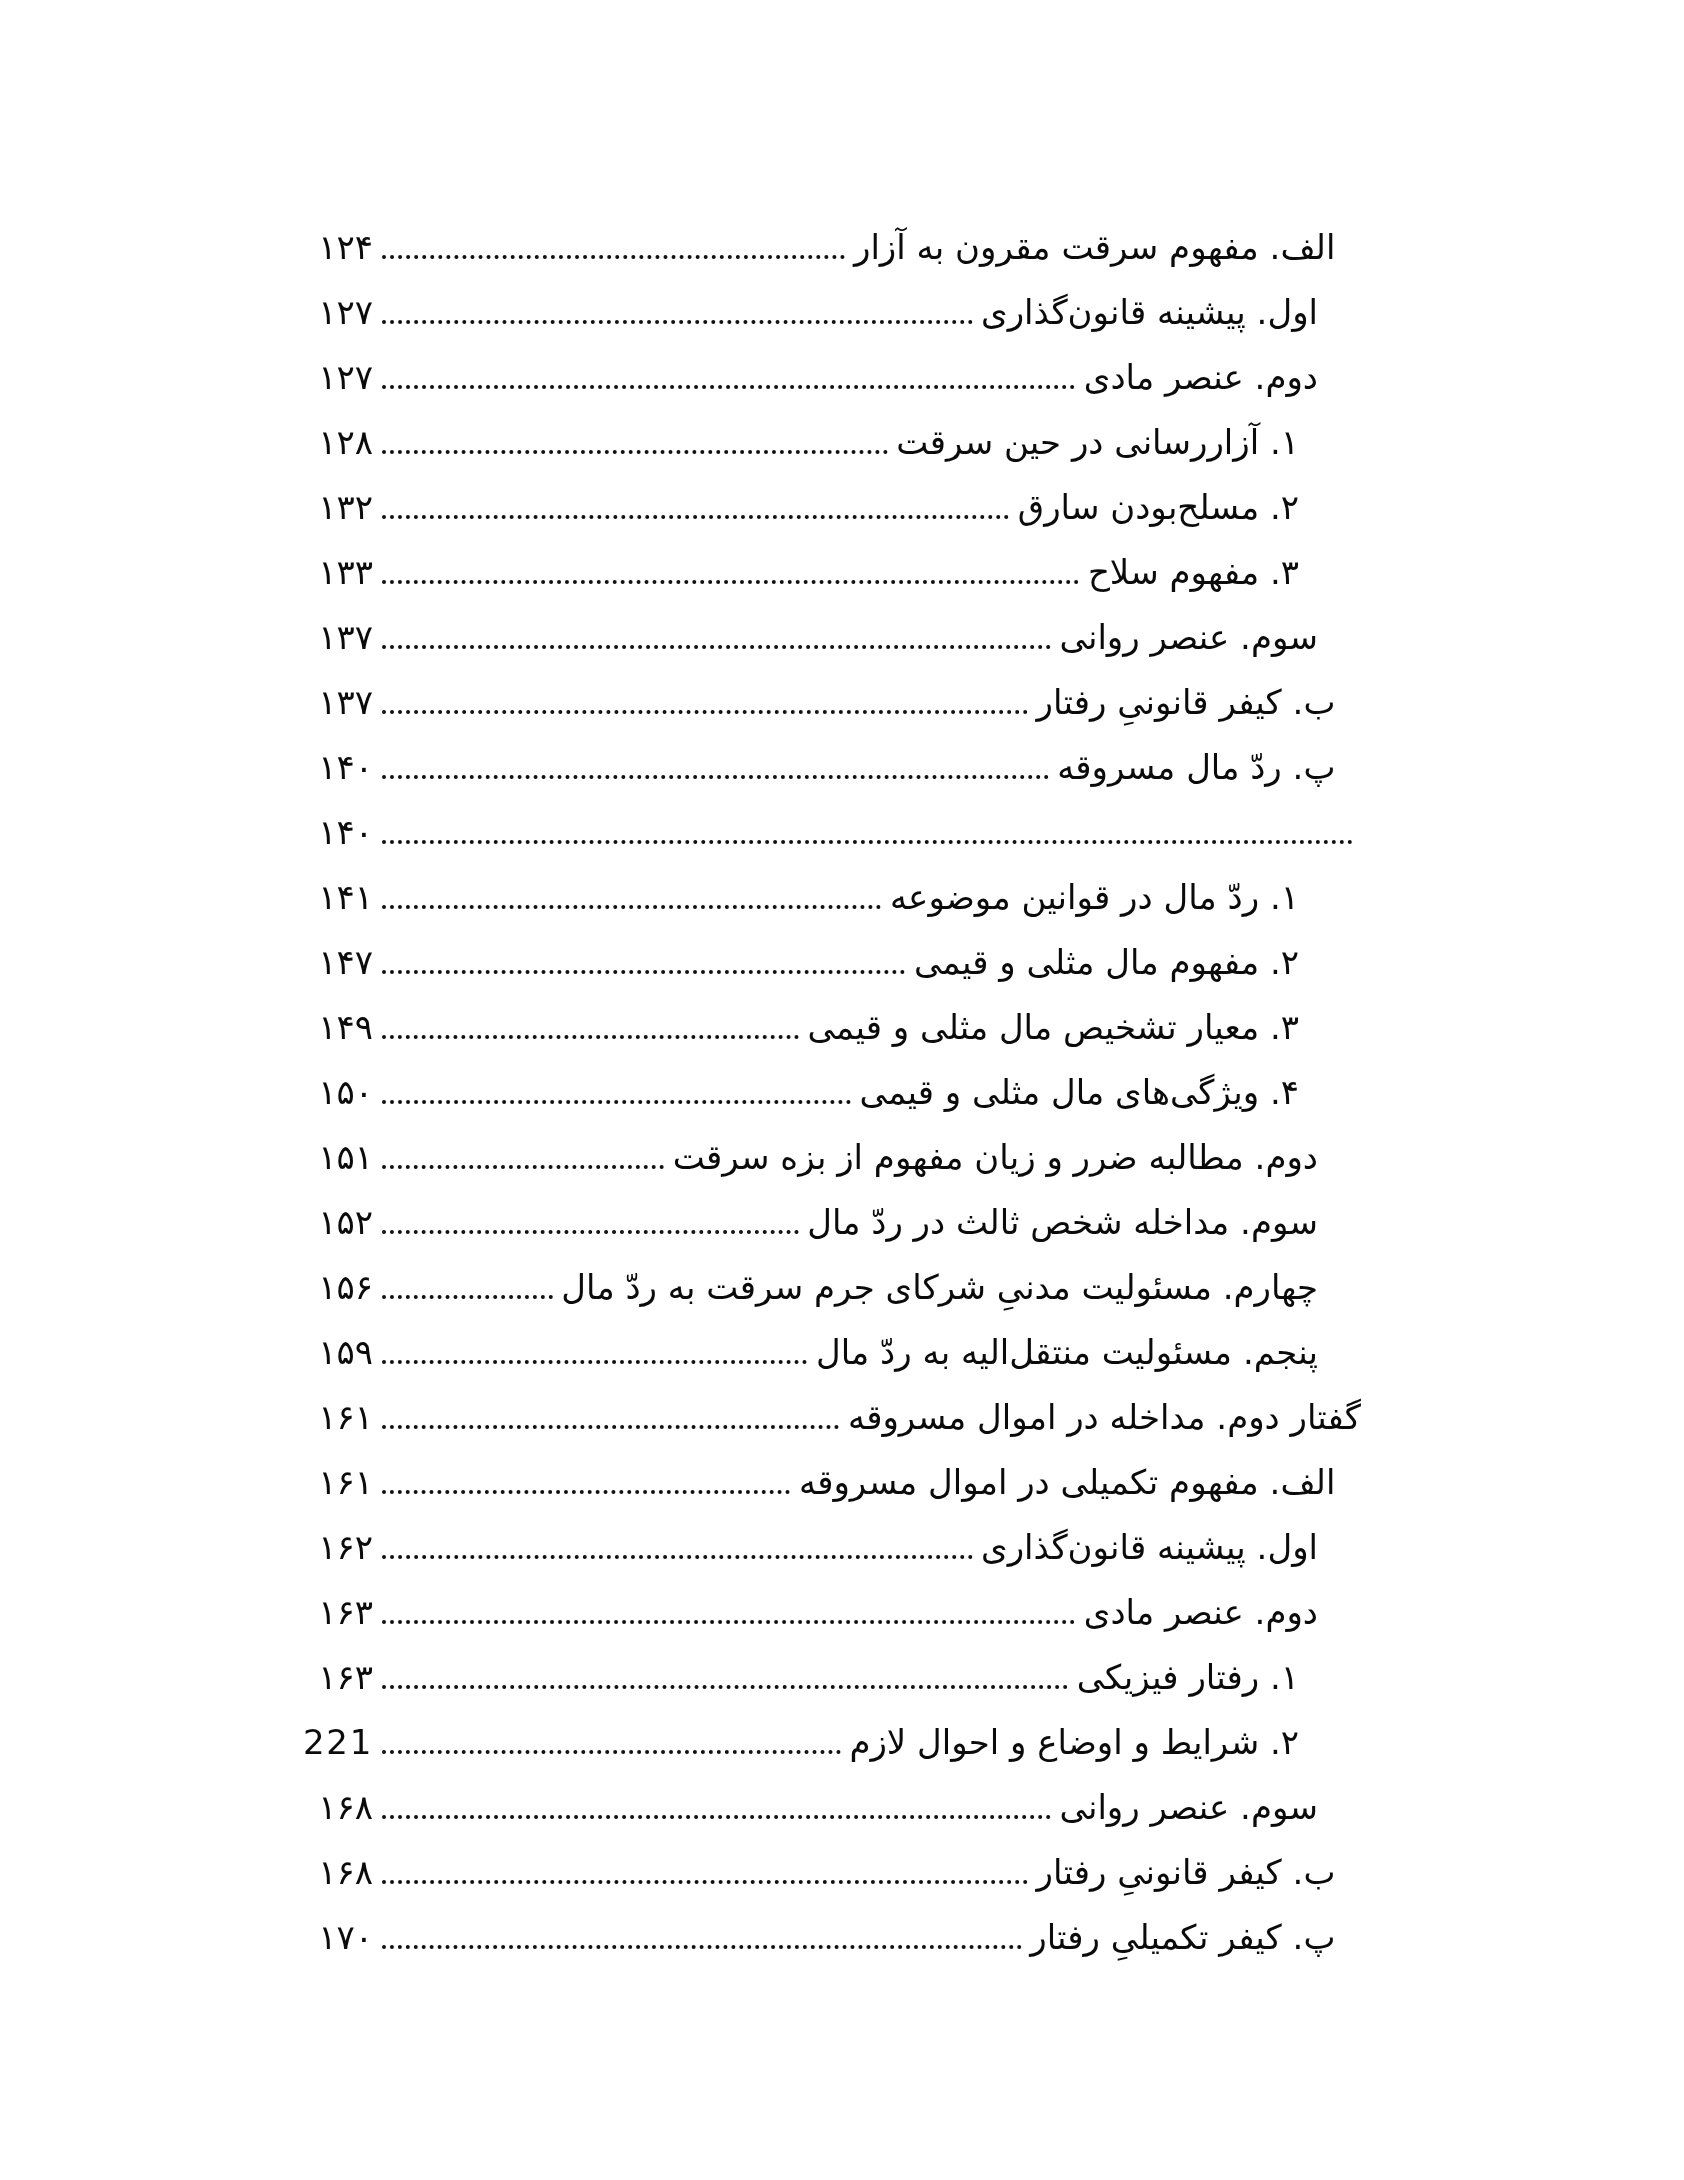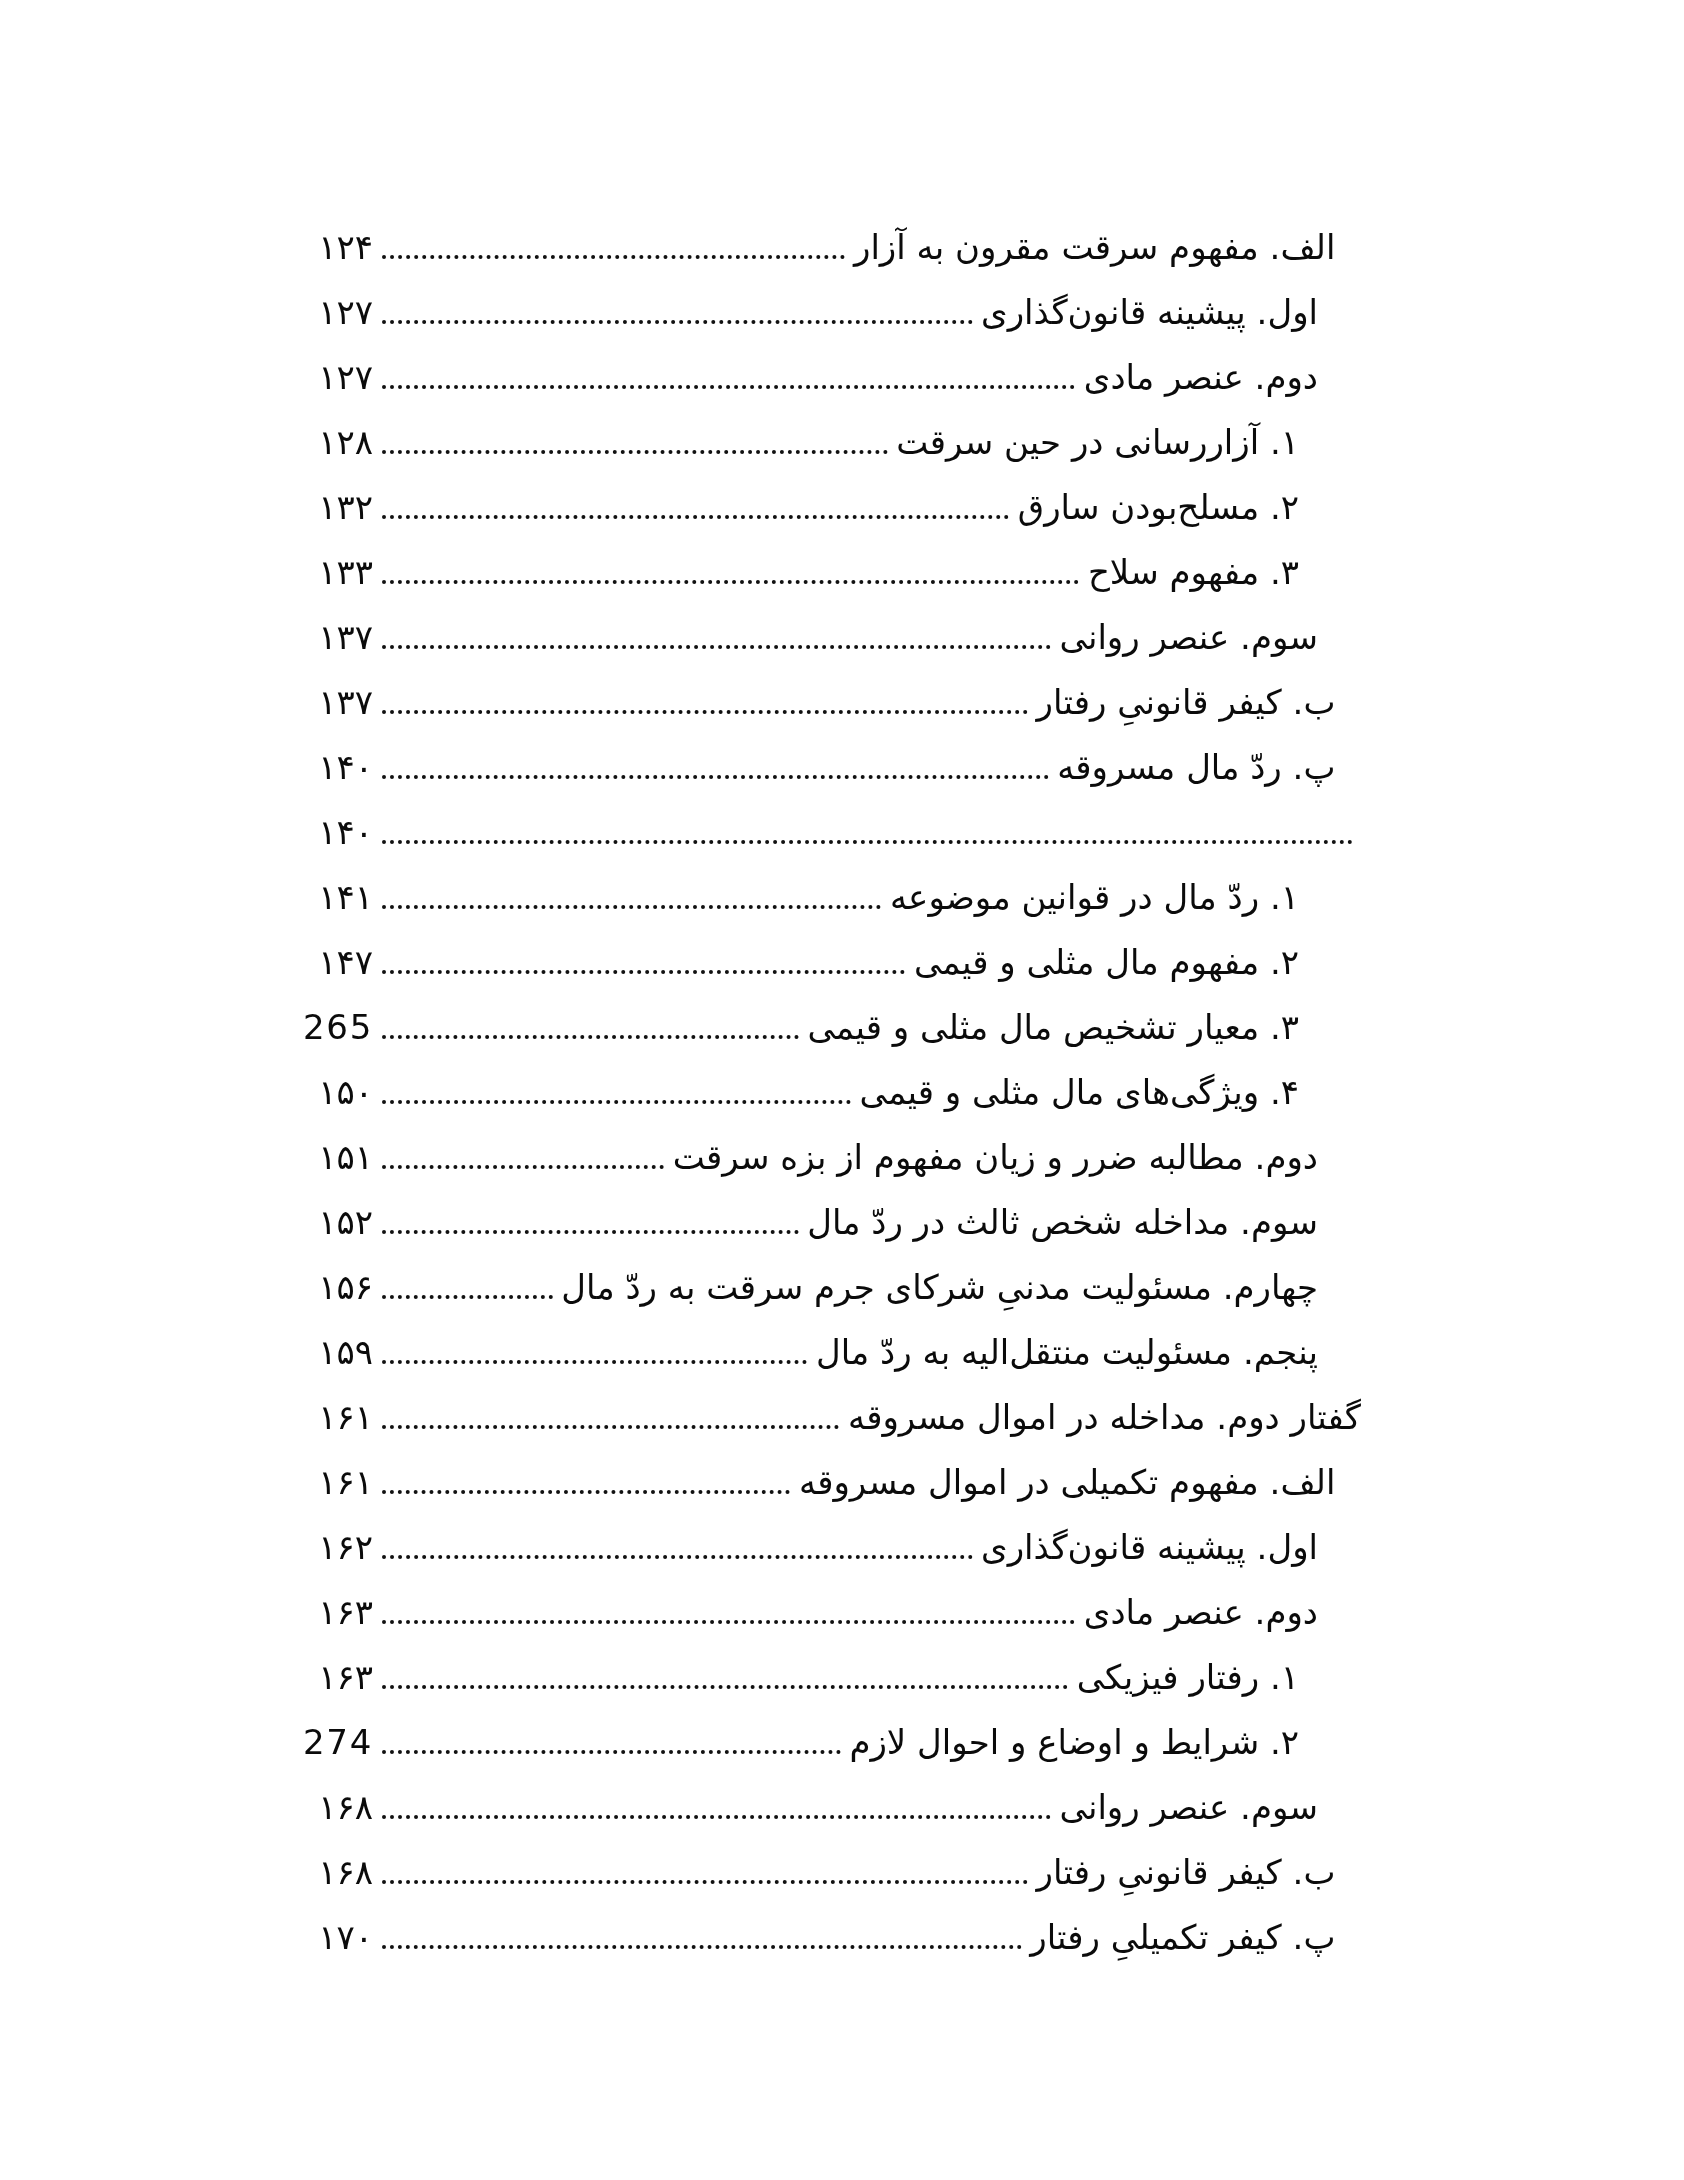--- a/index.html
+++ b/index.html
@@ -118,21 +118,21 @@
         <span class="page-number">۱۴۱</span>
       </div>
       <div class="toc-row">
         <span class="entry-label lvl-3">۲. مفهوم مال مثلی و قیمی</span>
         <span class="dot-leader"></span>
         <span class="page-number">۱۴۷</span>
       </div>
       <div class="toc-row">
         <span class="entry-label lvl-3">۳. معیار تشخیص مال مثلی و قیمی</span>
         <span class="dot-leader"></span>
-        <span class="page-number">265</span>
+        <span class="page-number">۱۴۹</span>
       </div>
       <div class="toc-row">
         <span class="entry-label lvl-3">۴. ویژگی‌های مال مثلی و قیمی</span>
         <span class="dot-leader"></span>
         <span class="page-number">۱۵۰</span>
       </div>
       <div class="toc-row">
         <span class="entry-label lvl-2">دوم. مطالبه ضرر و زیان مفهوم از بزه سرقت</span>
         <span class="dot-leader"></span>
         <span class="page-number">۱۵۱</span>
@@ -173,21 +173,21 @@
         <span class="page-number">۱۶۳</span>
       </div>
       <div class="toc-row">
         <span class="entry-label lvl-3">۱. رفتار فیزیکی</span>
         <span class="dot-leader"></span>
         <span class="page-number">۱۶۳</span>
       </div>
       <div class="toc-row">
         <span class="entry-label lvl-3">۲. شرایط و اوضاع و احوال لازم</span>
         <span class="dot-leader"></span>
-        <span class="page-number">274</span>
+        <span class="page-number">221</span>
       </div>
       <div class="toc-row">
         <span class="entry-label lvl-2">سوم. عنصر روانی</span>
         <span class="dot-leader"></span>
         <span class="page-number">۱۶۸</span>
       </div>
       <div class="toc-row">
         <span class="entry-label lvl-1">ب. کیفر قانونیِ رفتار</span>
         <span class="dot-leader"></span>
         <span class="page-number">۱۶۸</span>

